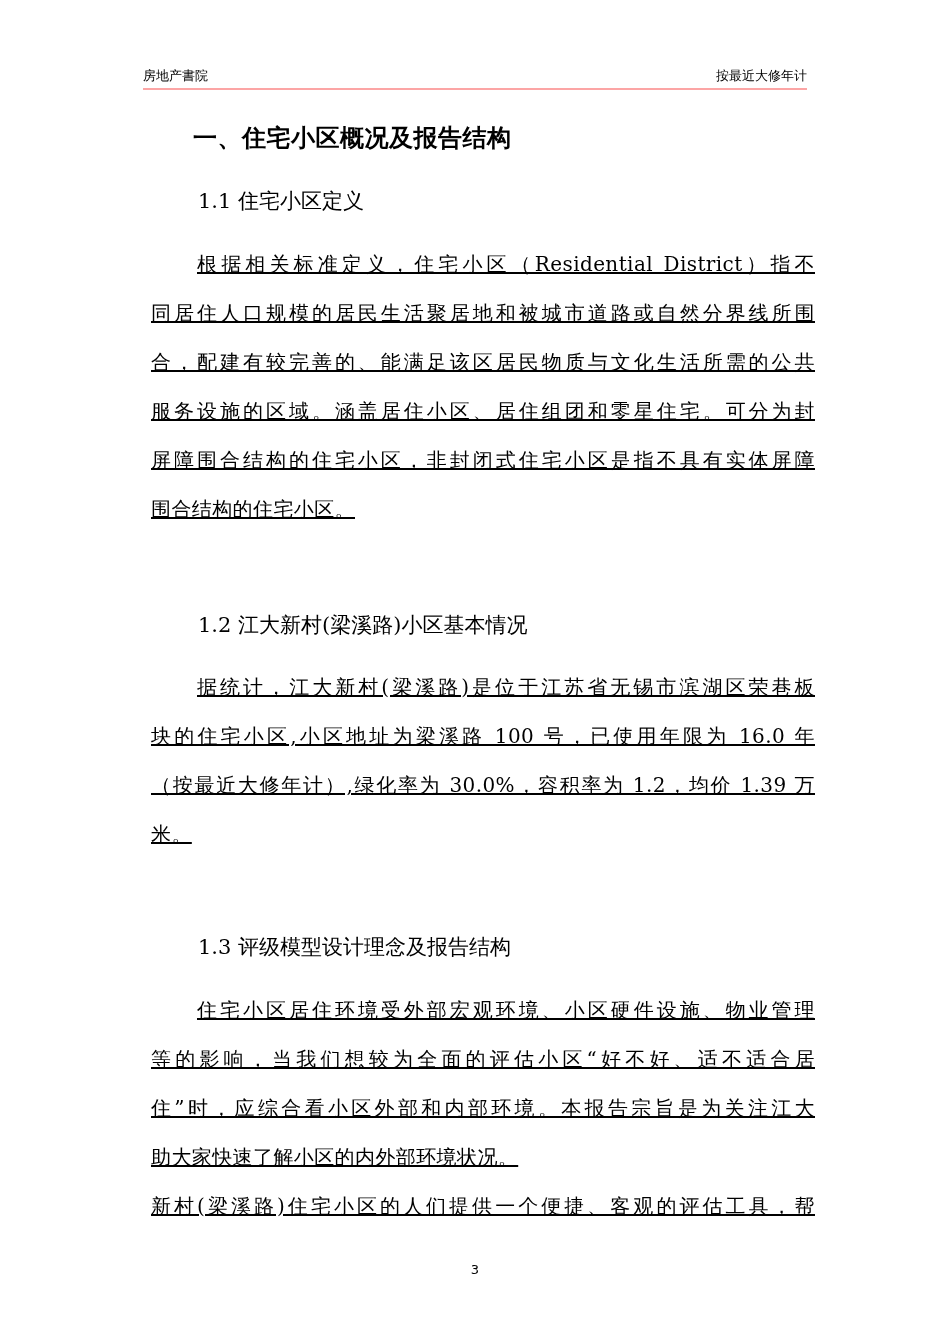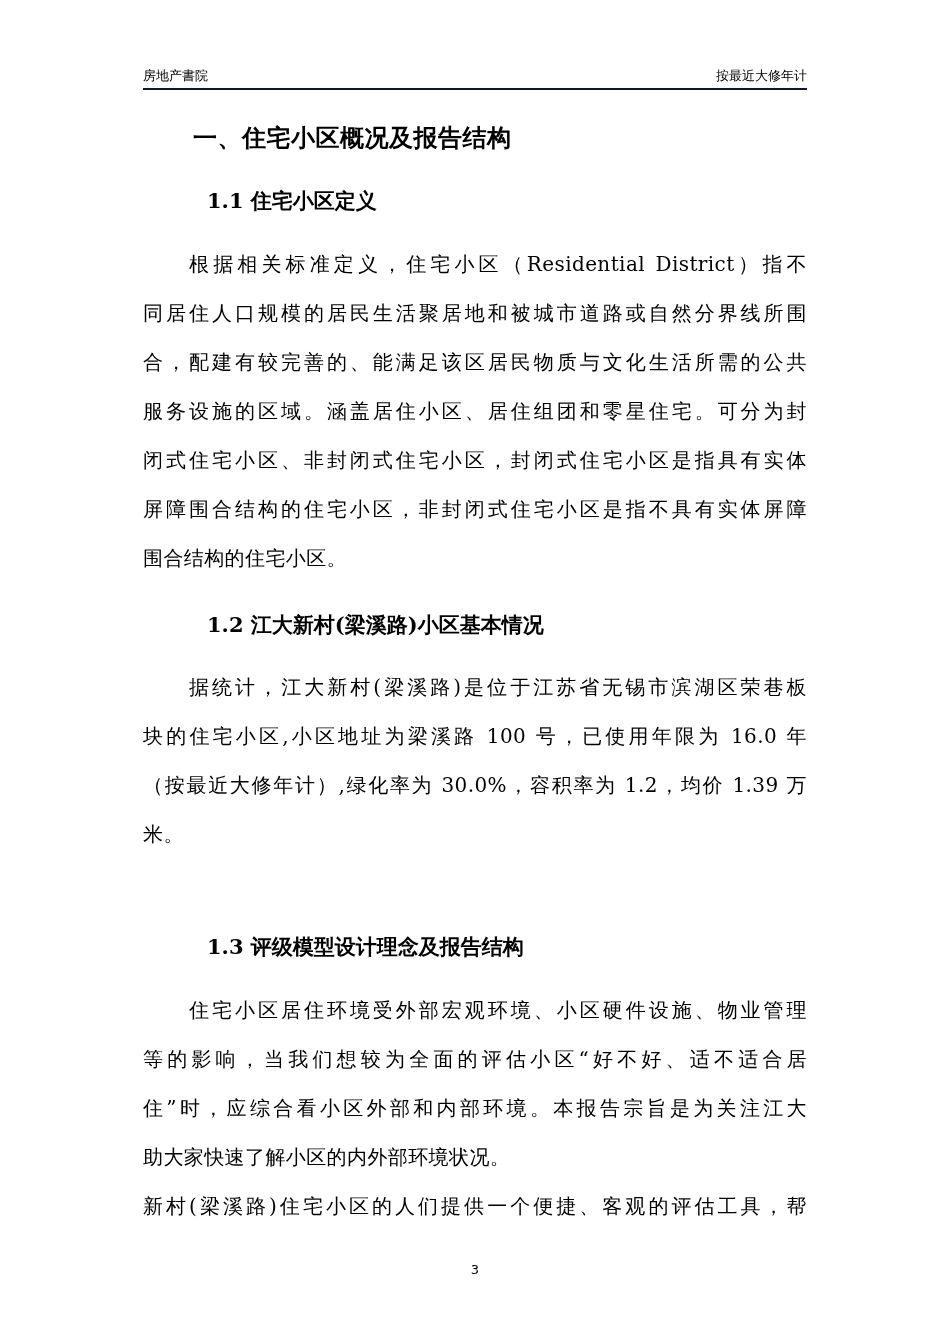--- a/index.html
+++ b/index.html
@@ -14,21 +14,21 @@
       overflow: hidden;
       color: #000000;
       font-family: "DejaVu Serif", "Liberation Serif", serif;
     }
     .page-header {
       position: absolute;
       left: 143px;
       top: 66px;
       width: 664px;
       height: 22px;
-      border-bottom: 2px solid #0f172a;
+      border-bottom: 2px solid #fca5a5;
       font-family: "DejaVu Sans", "Liberation Sans", sans-serif;
       font-size: 13px;
       line-height: 20px;
     }
     .page-header .left {
       position: absolute;
       left: 0;
       top: 0;
     }
     .page-header .right {
@@ -47,36 +47,37 @@
       left: 50px;
       top: 12px;
       font-size: 24px;
       font-weight: bold;
       line-height: 32px;
       white-space: nowrap;
       letter-spacing: 0.5px;
     }
     .h2 {
       position: absolute;
-      left: 64px;
+      left: 55px;
       font-size: 21px;
-      font-weight: bold;
+      font-weight: normal;
       line-height: 30px;
       white-space: nowrap;
     }
     .para {
       position: absolute;
-      left: 0;
+      left: 8px;
       width: 664px;
       font-size: 20px;
       line-height: 49px;
       text-indent: 46px;
       text-align: justify;
       letter-spacing: 0.4px;
       word-break: break-all;
+      text-decoration: underline;
     }
     .para .line {
       display: block;
       white-space: nowrap;
       text-align: justify;
       text-align-last: justify;
     }
     .para .line.first {
       padding-left: 46px;
     }
@@ -103,21 +104,20 @@
 
 <div class="content">
   <div class="h1">一、住宅小区概况及报告结构</div>
 
   <div class="h2" style="top:76px;">1.1 住宅小区定义</div>
   <div class="para" style="top:130px; text-indent:0;">
     <span class="line first">根据相关标准定义，住宅小区（Residential District）指不</span>
     <span class="line">同居住人口规模的居民生活聚居地和被城市道路或自然分界线所围</span>
     <span class="line">合，配建有较完善的、能满足该区居民物质与文化生活所需的公共</span>
     <span class="line">服务设施的区域。涵盖居住小区、居住组团和零星住宅。可分为封</span>
-    <span class="line">闭式住宅小区、非封闭式住宅小区，封闭式住宅小区是指具有实体</span>
     <span class="line">屏障围合结构的住宅小区，非封闭式住宅小区是指不具有实体屏障</span>
     <span class="line last">围合结构的住宅小区。</span>
   </div>
 
   <div class="h2" style="top:500px;text-align:right;">1.2 江大新村(梁溪路)小区基本情况</div>
   <div class="para" style="top:553px; text-indent:0;">
     <span class="line first">据统计，江大新村(梁溪路)是位于江苏省无锡市滨湖区荣巷板</span>
     <span class="line">块的住宅小区,小区地址为梁溪路 100 号，已使用年限为 16.0 年</span>
     <span class="line">（按最近大修年计）,绿化率为 30.0%，容积率为 1.2，均价 1.39 万</span>
     <span class="line last">米。</span>

